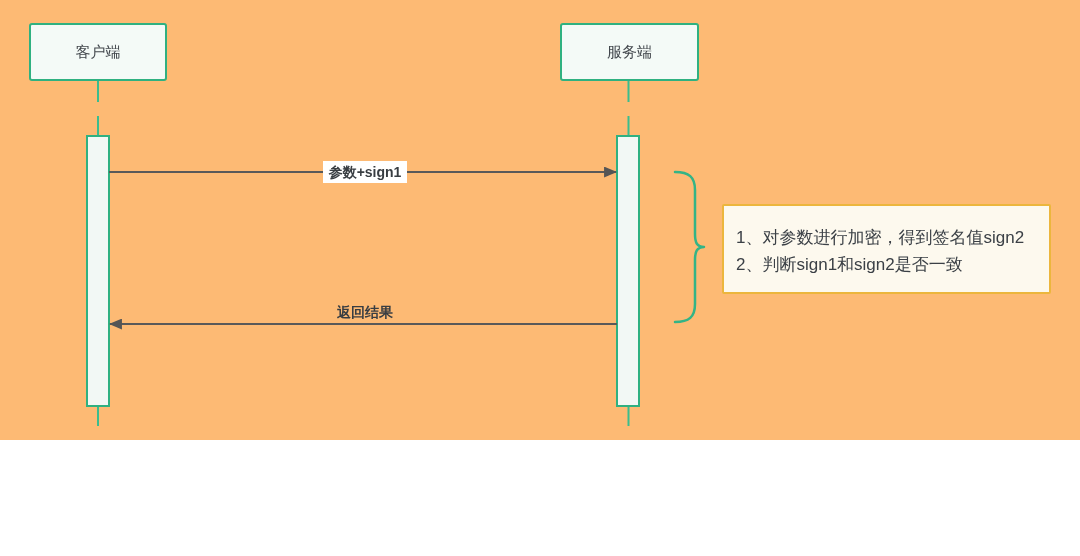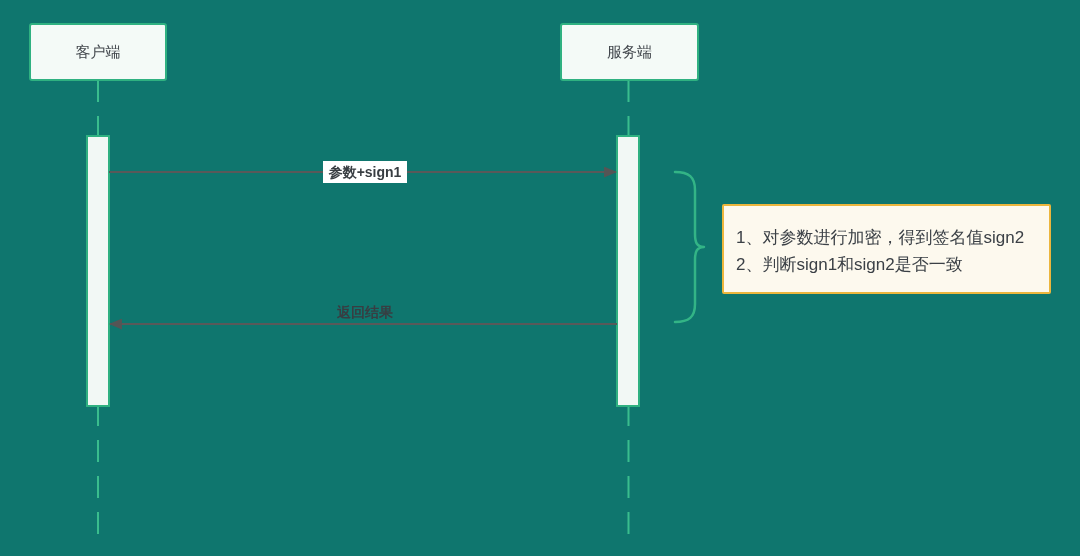--- a/index.html
+++ b/index.html
@@ -1,17 +1,17 @@
 <!DOCTYPE html>
 <html><head>
 <meta charset="utf-8">
 <style>
   html,body{margin:0;padding:0;background:#ffffff;}
   .canvas{
-    position:relative;width:1080px;height:556px;background:#0f766e;overflow:hidden;
+    position:relative;width:1080px;height:440px;background:#fdba74;overflow:hidden;
     font-family:"Liberation Sans","DejaVu Sans",sans-serif;
   }
   svg text{font-family:"Liberation Sans","DejaVu Sans",sans-serif;}
   .participant-box{fill:#f4faf7;stroke:#2fb181;stroke-width:2;}
   .activation{fill:#f2f8f5;stroke:#2fb181;stroke-width:2;}
   .lifeline{stroke:#3abd8d;stroke-width:2;stroke-dasharray:22 14;fill:none;}
   .participant-label{fill:#42474d;font-size:15px;text-anchor:middle;}
   .msg-line{stroke:#595959;stroke-width:2;}
   .arrowhead{fill:#555555;}
   .msg-label{fill:#383d42;font-size:14px;font-weight:bold;text-anchor:middle;}

